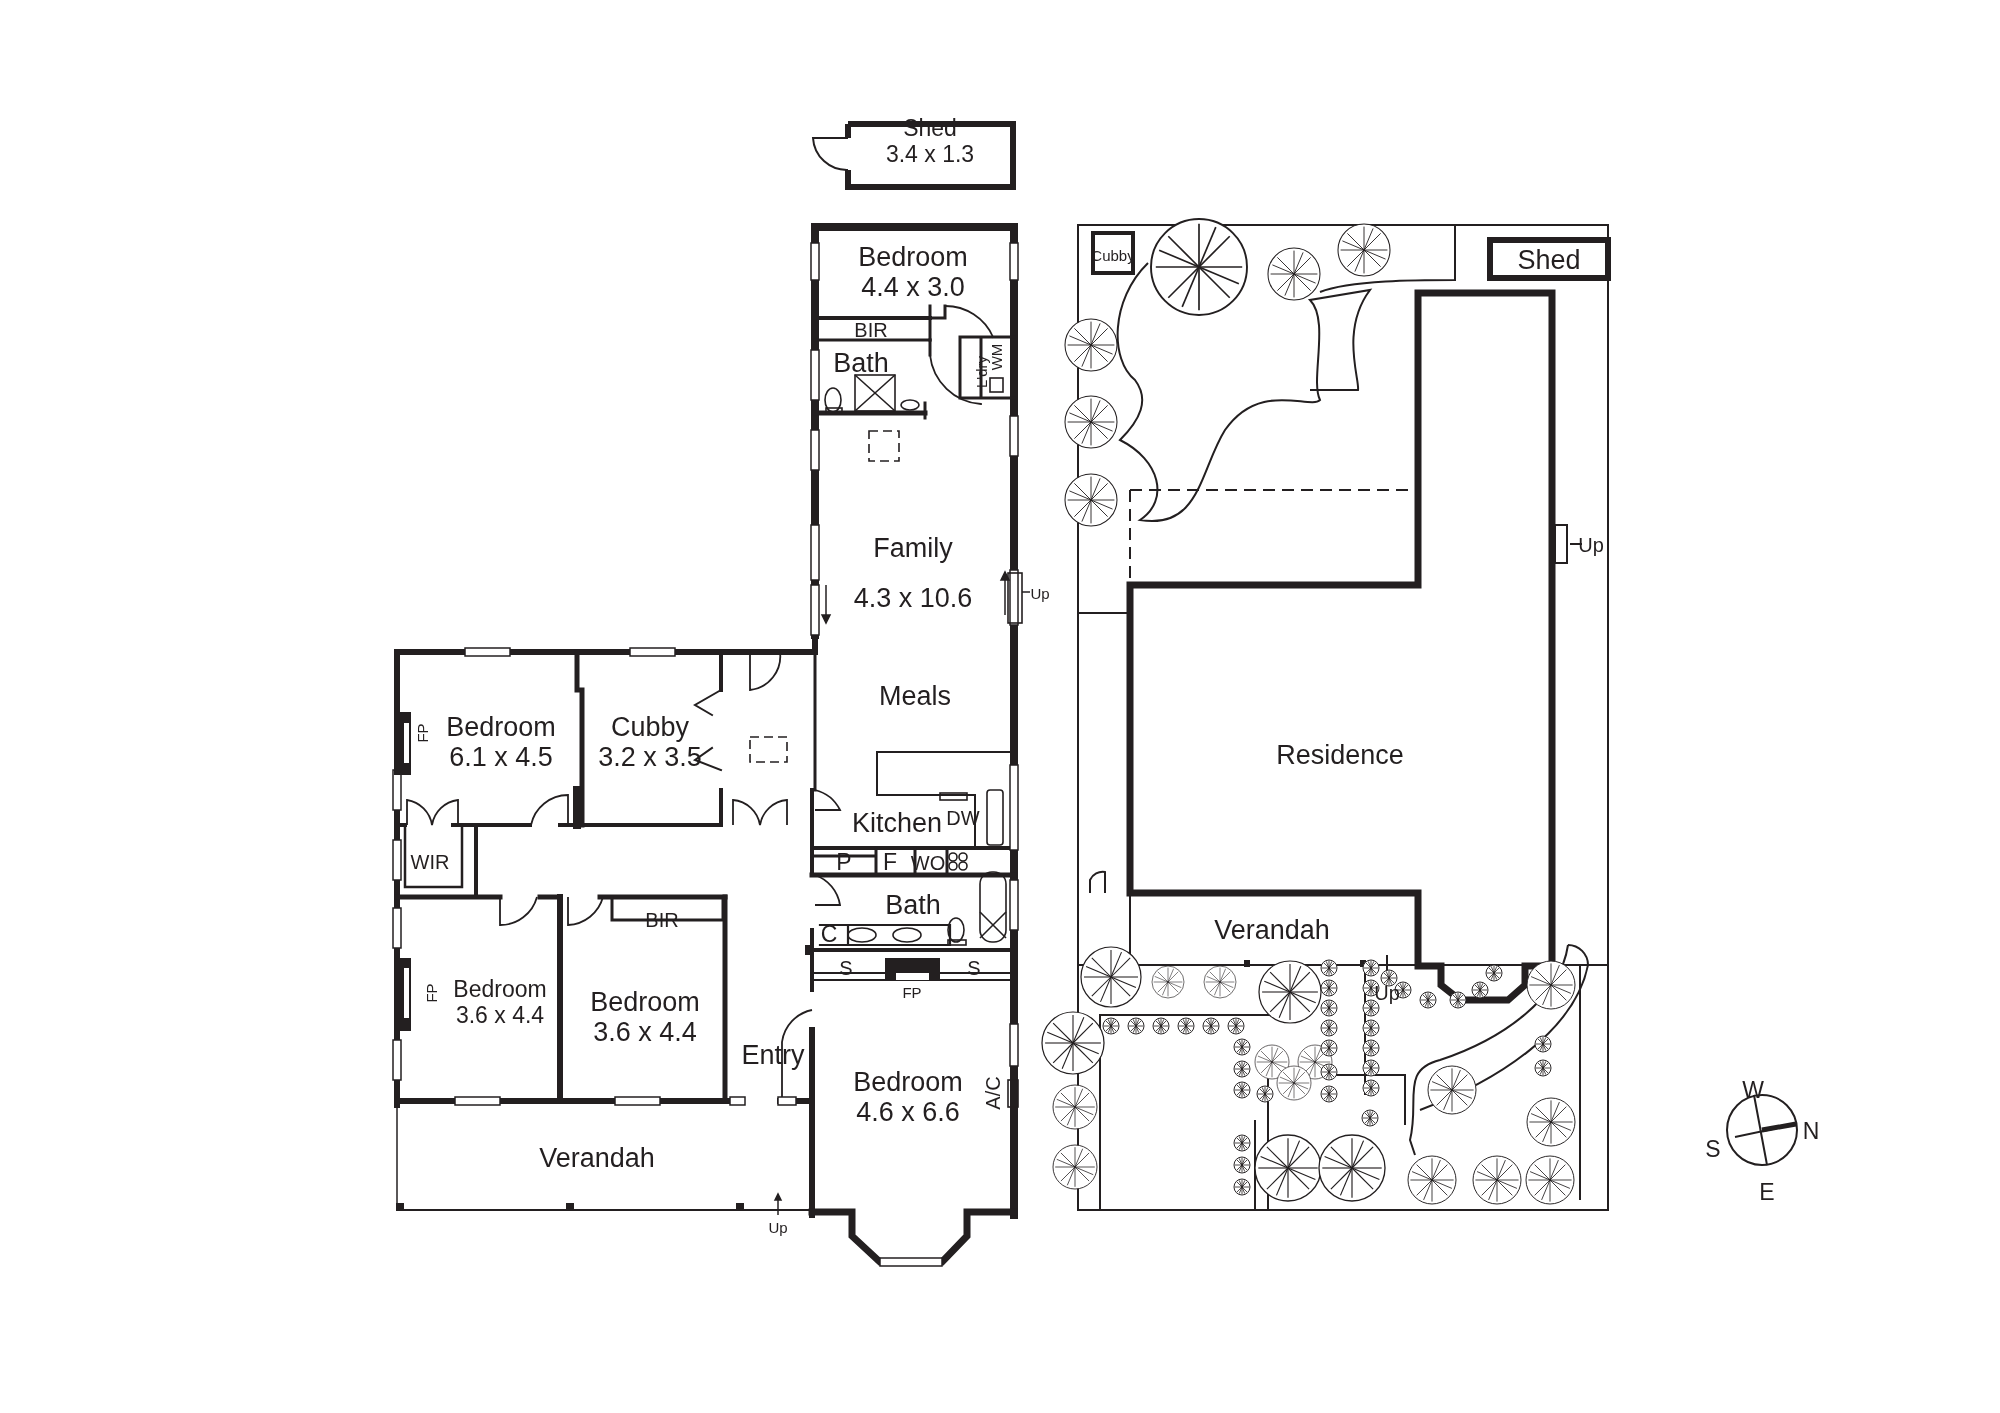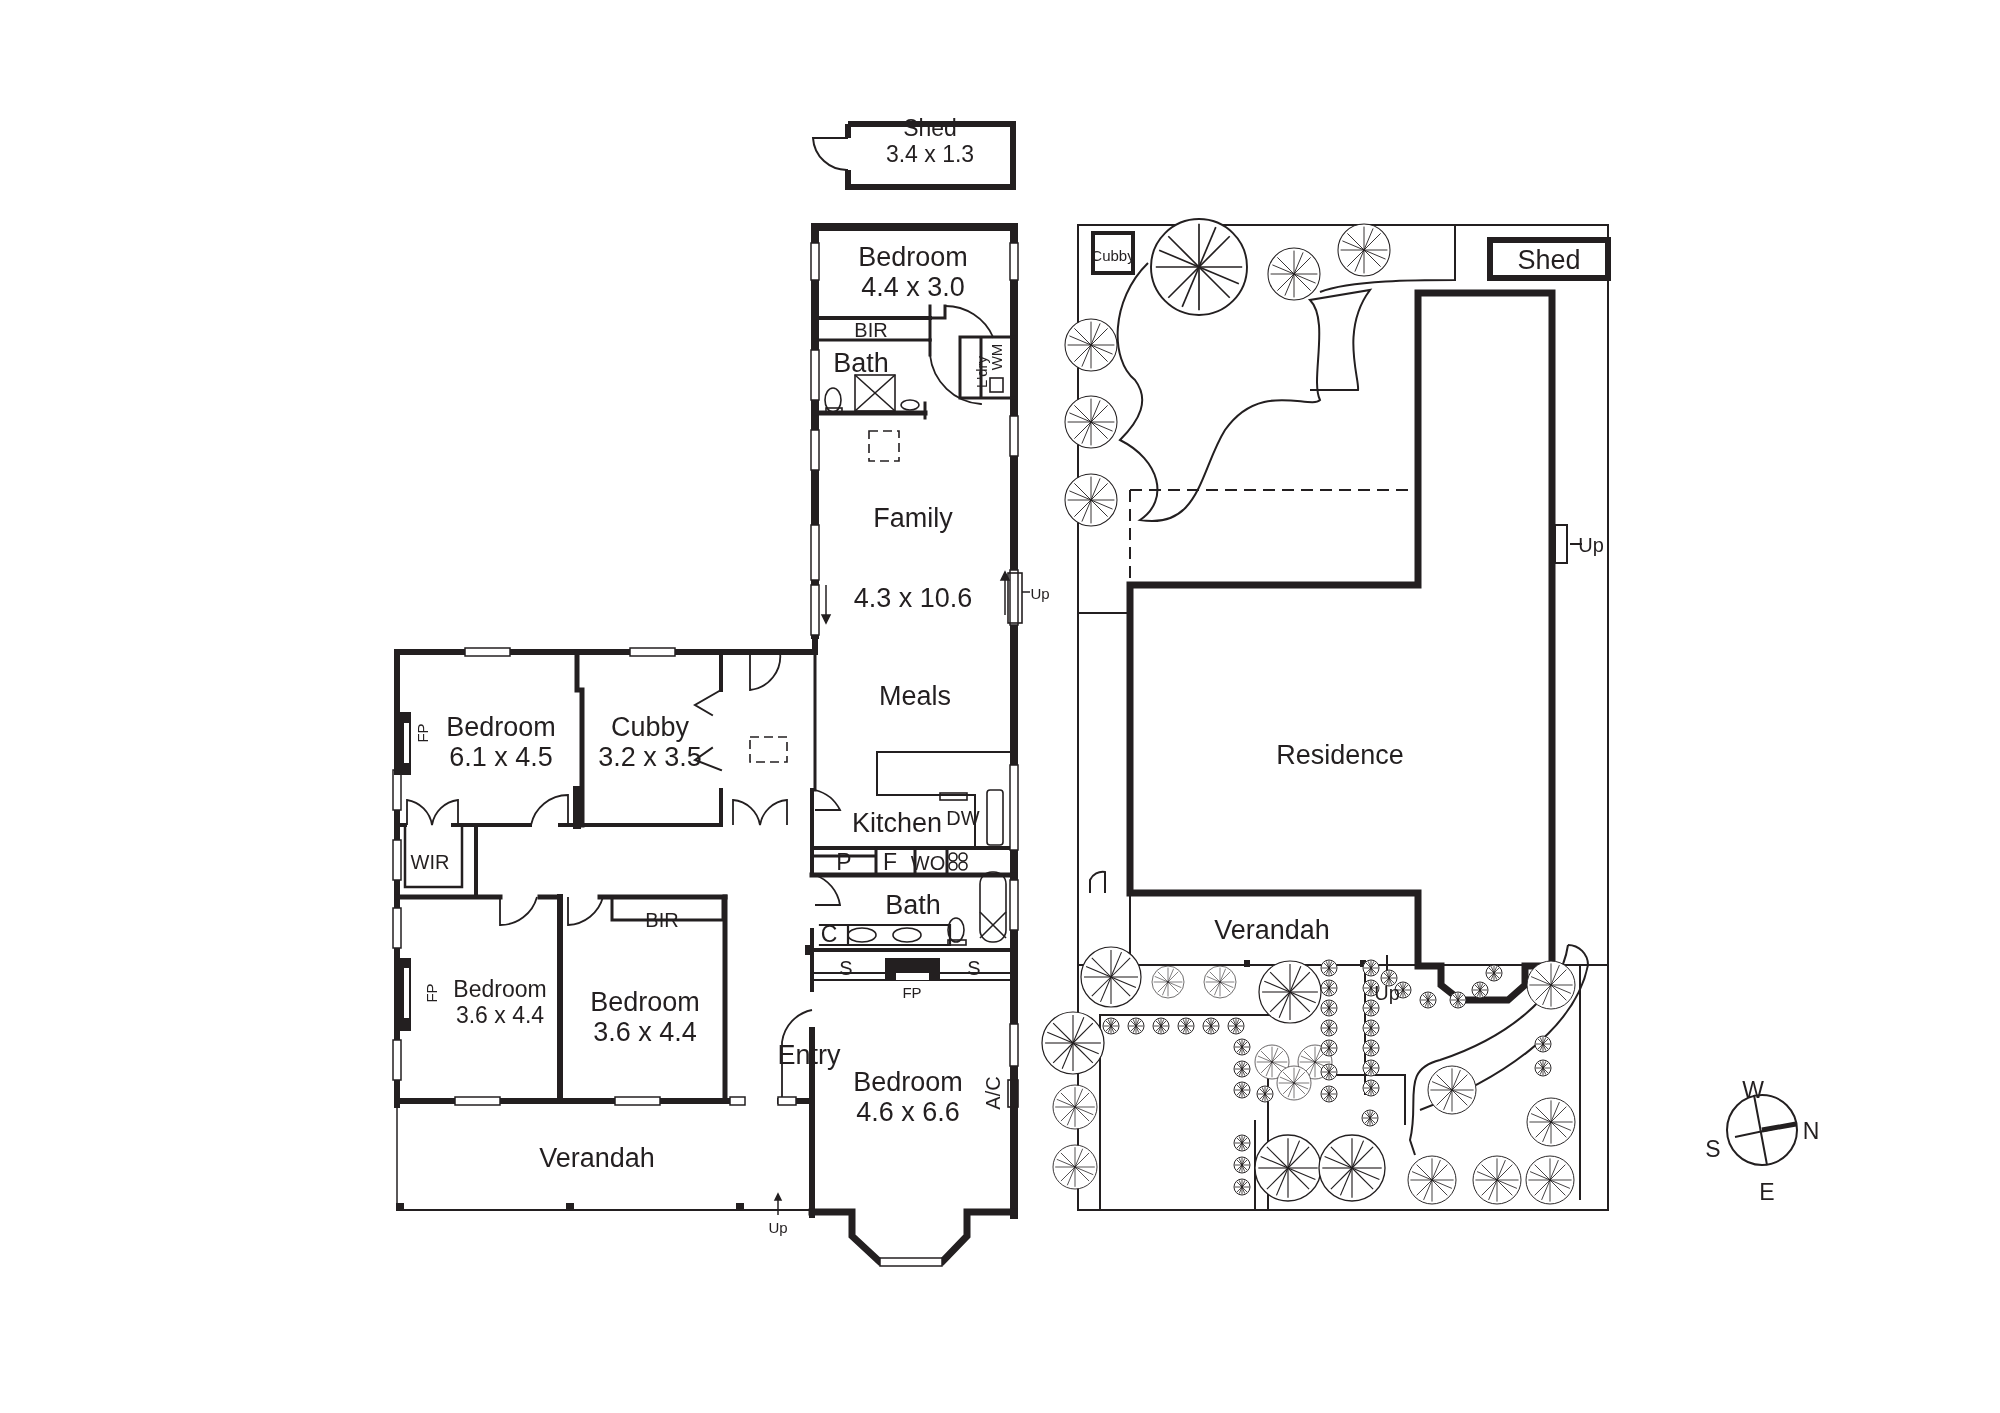--- a/index.html
+++ b/index.html
@@ -326,40 +326,40 @@
 
 <div class="lbl lg" style="left:913px;top:272px;">
     <div>Bedroom</div>
     <div>4.4 x 3.0</div>
   </div>
 <div class="lbl sm" style="left:871px;top:330px;">BIR</div>
 <div class="lbl lg" style="left:861px;top:363px;">Bath</div>
 <div class="lbl xs rot" style="left:982px;top:372px;">L'dry</div>
 <div class="lbl xs rot" style="left:997px;top:357px;">WM</div>
 
-<div class="lbl lg" style="left:913px;top:518px;">Family</div>
+<div class="lbl lg" style="left:913px;top:548px;">Family</div>
 <div class="lbl lg" style="left:913px;top:598px;text-align:right;">4.3 x 10.6</div>
 <div class="lbl xs" style="left:1040px;top:594px;">Up</div>
 <div class="lbl lg" style="left:915px;top:696px;">Meals</div>
 <div class="lbl lg" style="left:897px;top:823px;">Kitchen</div>
 <div class="lbl sm" style="left:963px;top:818px;">DW</div>
 <div class="lbl md" style="left:844px;top:863px;">P</div>
 <div class="lbl md" style="left:890px;top:863px;">F</div>
 <div class="lbl sm" style="left:928px;top:863px;">WO</div>
 <div class="lbl lg" style="left:913px;top:905px;">Bath</div>
 <div class="lbl md" style="left:829px;top:935px;">C</div>
 <div class="lbl sm" style="left:846px;top:968px;">S</div>
 <div class="lbl sm" style="left:974px;top:968px;">S</div>
 <div class="lbl xs" style="left:912px;top:993px;">FP</div>
 <div class="lbl lg" style="left:908px;top:1097px;">
     <div>Bedroom</div>
     <div>4.6 x 6.6</div>
   </div>
 <div class="lbl sm rot" style="left:993px;top:1093px;">A/C</div>
-<div class="lbl lg" style="left:773px;top:1055px;margin-left:36px;">Entry</div>
+<div class="lbl lg" style="left:773px;top:1055px;">Entry</div>
 
 <div class="lbl lg" style="left:501px;top:742px;">
     <div>Bedroom</div>
     <div>6.1 x 4.5</div>
   </div>
 <div class="lbl xs rot" style="left:423px;top:733px;">FP</div>
 <div class="lbl lg" style="left:650px;top:742px;">
     <div>Cubby</div>
     <div>3.2 x 3.5</div>
   </div>

